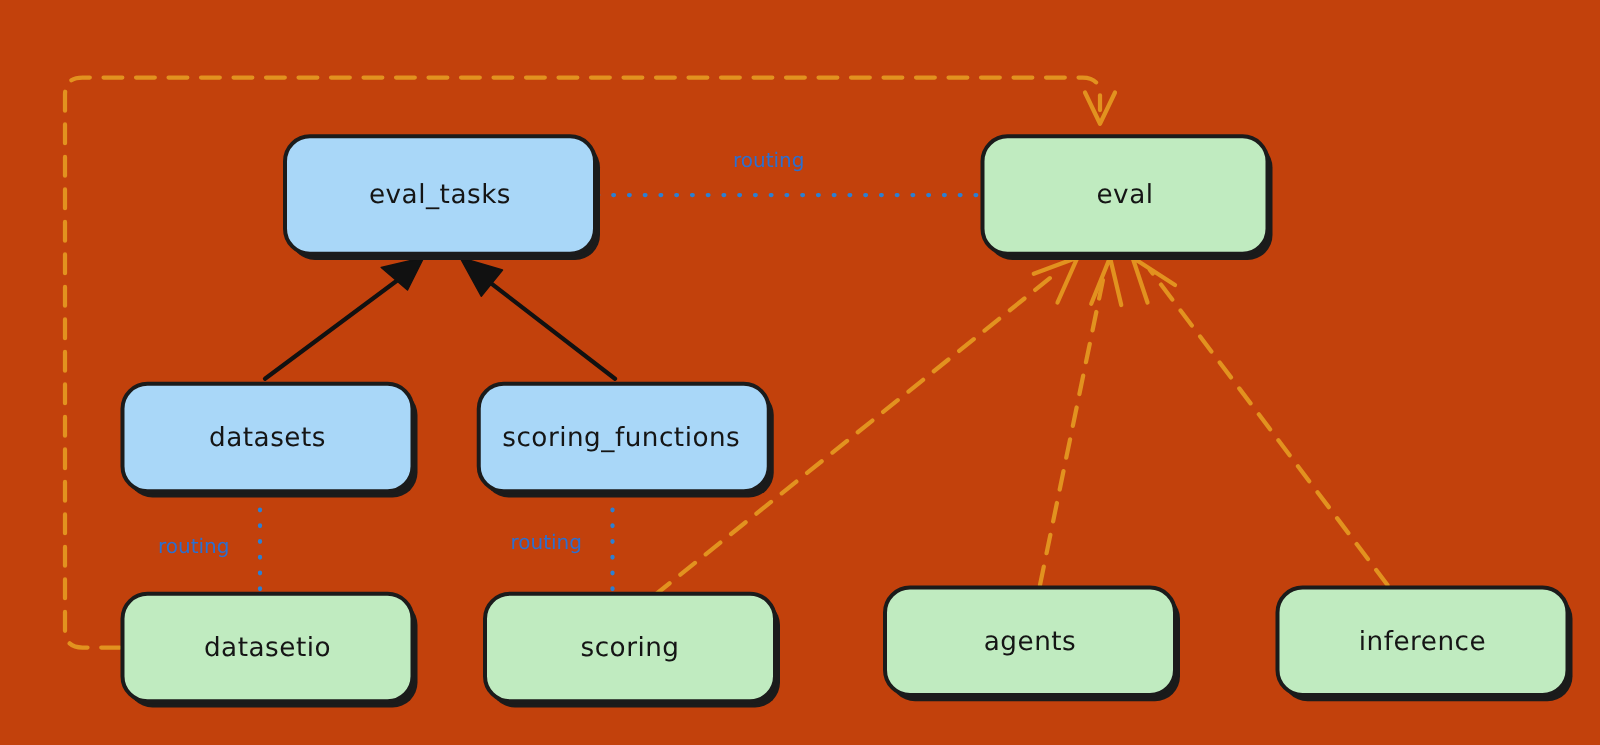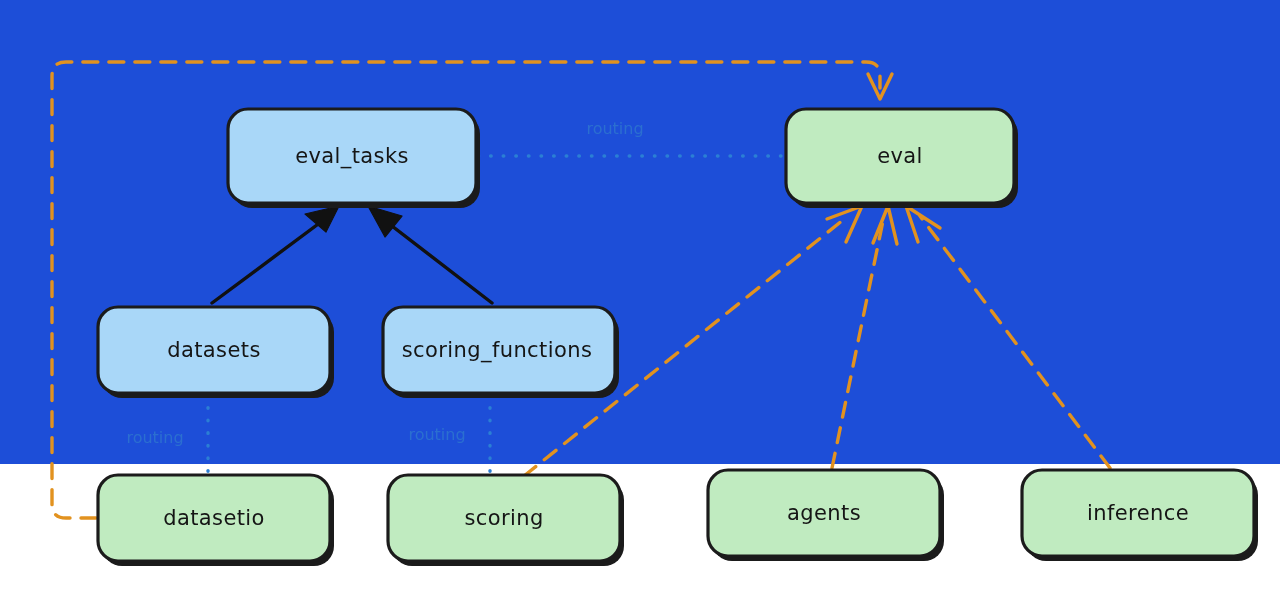--- a/index.html
+++ b/index.html
@@ -9,22 +9,22 @@
   }
   body {
     width: 1280px;
     height: 596px;
     overflow: hidden;
     font-family: "DejaVu Sans", sans-serif;
   }
   #diagram-root {
     position: relative;
     width: 1280px;
-    height: 464px;
-    background: #1d4ed8;
+    height: 596px;
+    background: #c2410c;
   }
   svg#diagram-svg {
     display: block;
     width: 1280px;
     height: 596px;
   }
   .node-shadow {
     fill: #1b1b1b;
   }
   .node-box {

